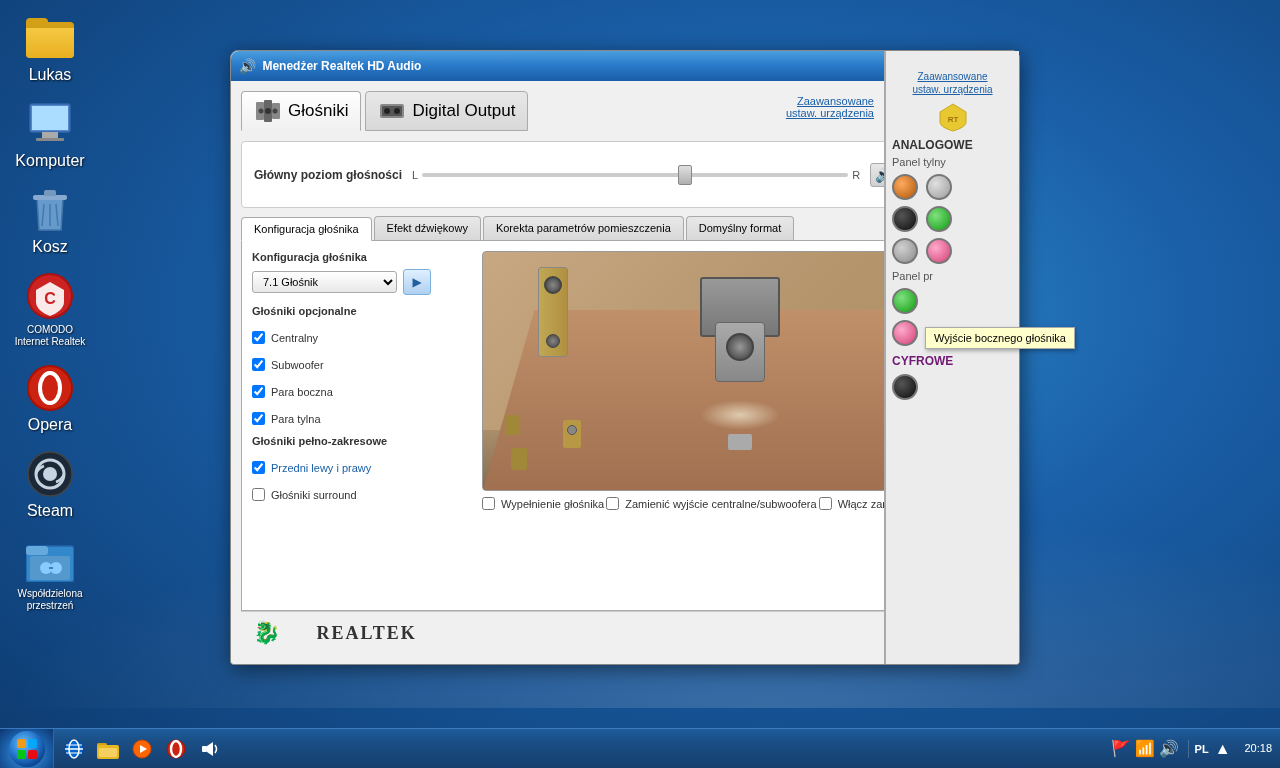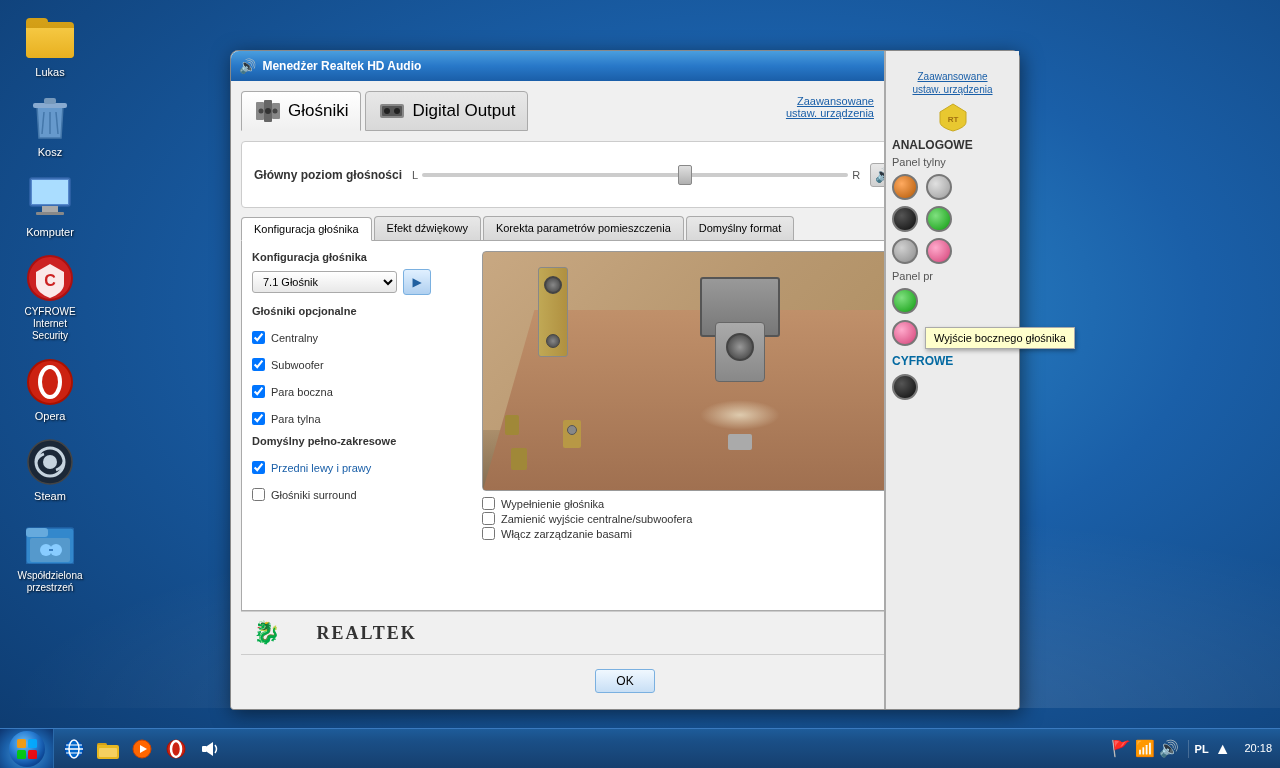--- a/index.html
+++ b/index.html
@@ -130,21 +130,21 @@
     .desktop-icon .icon-img {
       width: 48px;
       height: 48px;
       display: flex;
       align-items: center;
       justify-content: center;
     }
 
     .desktop-icon .icon-label {
       color: white;
-      font-size: 11px;
+      font-size: 16px;
       text-align: center;
       text-shadow: 1px 1px 2px rgba(0,0,0,0.8);
     }
 
     
     .folder-icon {
       width: 48px;
       height: 40px;
       position: relative;
     }
@@ -480,21 +480,21 @@
       left: 0;
       right: 0;
       height: 180px;
       background: linear-gradient(to bottom, #c0906a 0%, #a07050 100%);
       clip-path: polygon(10% 0%, 90% 0%, 100% 100%, 0% 100%);
     }
 
     
     .bottom-checkboxes {
       display: flex;
-      flex-direction: column;
+      flex-direction: row;
       gap: 2px;
     }
 
     .bottom-checkbox-row {
       display: flex;
       align-items: center;
       gap: 6px;
     }
 
     
@@ -593,21 +593,21 @@
     .jack-green { background: radial-gradient(circle at 35% 35%, #80e080 0%, #30b030 70%, #108010 100%); }
     .jack-gray { background: radial-gradient(circle at 35% 35%, #d0d0d0 0%, #a0a0a0 70%, #707070 100%); }
     .jack-pink { background: radial-gradient(circle at 35% 35%, #ffaacc 0%, #e06090 70%, #b03060 100%); }
     .jack-green2 { background: radial-gradient(circle at 35% 35%, #80e080 0%, #30b030 70%, #108010 100%); }
     .jack-pink2 { background: radial-gradient(circle at 35% 35%, #ffaacc 0%, #e06090 70%, #b03060 100%); }
     .jack-dark { background: radial-gradient(circle at 35% 35%, #555 0%, #222 70%, #000 100%); }
 
     .cyfrowe-title {
       font-size: 12px;
       font-weight: bold;
-      color: #0369a1;
+      color: #701a75;
       margin-bottom: 6px;
       margin-top: 8px;
     }
 
     .zaawansowane-link {
       color: #1a5fa8;
       text-decoration: underline;
       font-size: 11px;
       cursor: pointer;
       text-align: center;
@@ -693,53 +693,53 @@
           <div class="folder-tab"></div>
           <div class="folder-back"></div>
           <div class="folder-front"></div>
         </div>
       </div>
       <span class="icon-label">Lukas</span>
     </div>
 
     <div class="desktop-icon">
       <div class="icon-img">
+        <svg width="48" height="44" viewBox="0 0 48 44">
+          <rect x="4" y="2" width="40" height="28" rx="2" fill="#5588cc" stroke="#3366aa" stroke-width="1.5"></rect>
+          <rect x="6" y="4" width="36" height="24" fill="#aaddff"></rect>
+          <rect x="16" y="30" width="16" height="6" fill="#aaa"></rect>
+          <rect x="10" y="36" width="28" height="3" rx="1" fill="#888"></rect>
+        </svg>
+      </div>
+      <span class="icon-label">Komputer</span>
+    </div>
+
+    <div class="desktop-icon">
+      <div class="icon-img">
         <svg width="42" height="48" viewBox="0 0 42 48">
           <path d="M8 12 L10 44 L32 44 L34 12 Z" fill="#6699cc" stroke="#4477aa" stroke-width="1.5"></path>
           <rect x="4" y="9" width="34" height="5" rx="2" fill="#88aad0"></rect>
           <rect x="15" y="4" width="12" height="6" rx="2" fill="#7799bb"></rect>
           <line x1="15" y1="18" x2="13" y2="40" stroke="#4477aa" stroke-width="1.5"></line>
           <line x1="21" y1="18" x2="21" y2="40" stroke="#4477aa" stroke-width="1.5"></line>
           <line x1="27" y1="18" x2="29" y2="40" stroke="#4477aa" stroke-width="1.5"></line>
         </svg>
       </div>
       <span class="icon-label">Kosz</span>
     </div>
 
     <div class="desktop-icon">
       <div class="icon-img">
-        <svg width="48" height="44" viewBox="0 0 48 44">
-          <rect x="4" y="2" width="40" height="28" rx="2" fill="#5588cc" stroke="#3366aa" stroke-width="1.5"></rect>
-          <rect x="6" y="4" width="36" height="24" fill="#aaddff"></rect>
-          <rect x="16" y="30" width="16" height="6" fill="#aaa"></rect>
-          <rect x="10" y="36" width="28" height="3" rx="1" fill="#888"></rect>
-        </svg>
-      </div>
-      <span class="icon-label">Komputer</span>
-    </div>
-
-    <div class="desktop-icon">
-      <div class="icon-img">
         <svg width="48" height="48" viewBox="0 0 48 48">
           <circle cx="24" cy="24" r="22" fill="#cc2222" stroke="#aa1111" stroke-width="2"></circle>
           <path d="M24 10 L38 18 L38 30 C38 36 32 41 24 44 C16 41 10 36 10 30 L10 18 Z" fill="white" opacity="0.9"></path>
           <text x="24" y="32" font-size="16" font-weight="bold" fill="#cc2222" text-anchor="middle">C</text>
         </svg>
       </div>
-      <span class="icon-label" style="font-size:10px; line-height:1.2;">CYFROWE Internet Security</span>
+      <span class="icon-label" style="font-size:10px; line-height:1.2;">COMODO Internet Realtek</span>
     </div>
 
     <div class="desktop-icon">
       <div class="icon-img">
         <svg width="48" height="48" viewBox="0 0 48 48">
           <circle cx="24" cy="24" r="22" fill="#cc2211" stroke="#aa1100" stroke-width="2"></circle>
           <ellipse cx="24" cy="24" rx="10" ry="15" fill="none" stroke="white" stroke-width="4"></ellipse>
         </svg>
       </div>
       <span class="icon-label">Opera</span>
@@ -877,21 +877,21 @@
               <input type="checkbox" checked="" style="">
               <span class="checkbox-label">Para boczna</span>
             </div>
             <div class="checkbox-row">
               <input type="checkbox" checked="" style="">
               <span class="checkbox-label">Para tylna</span>
             </div>
           </div>
 
           <div class="fullrange-section">
-            <div class="section-label">Domyślny pełno-zakresowe</div>
+            <div class="section-label">Głośniki pełno-zakresowe</div>
             <div class="checkbox-row">
               <input type="checkbox" checked="" style="">
               <span class="checkbox-label blue-text">Przedni lewy i prawy</span>
             </div>
             <div class="checkbox-row">
               <input type="checkbox" style="">
               <span class="checkbox-label">Głośniki surround</span>
             </div>
           </div>
         </div>
@@ -958,23 +958,20 @@
 
       <div class="realtek-footer">
         <div class="realtek-logo">
           <span class="realtek-dragon">🐉</span>
           <div class="realtek-line"></div>
           <span class="realtek-text">REALTEK</span>
         </div>
         <div class="info-btn">ℹ</div>
       </div>
 
-      <div style="text-align:right; padding: 6px 10px; background:#f0f0f0; border-top:1px solid #ccc;">
-        <button class="ok-btn">OK</button>
-      </div>
     </div>
 
     <div class="outer-right-panel">
       <a class="zaawansowane-link" style="font-size:10px; color:#1a5fa8; text-decoration:underline; cursor:pointer; line-height:1.3; text-align:center; display:block; margin-bottom:6px; white-space:pre-line;">
         <span>Zaawansowane
 ustaw. urządzenia</span>
       </a>
 
       <div style="display:flex; justify-content:center; margin-bottom:6px;">
         <svg width="30" height="30" viewBox="0 0 30 30">

